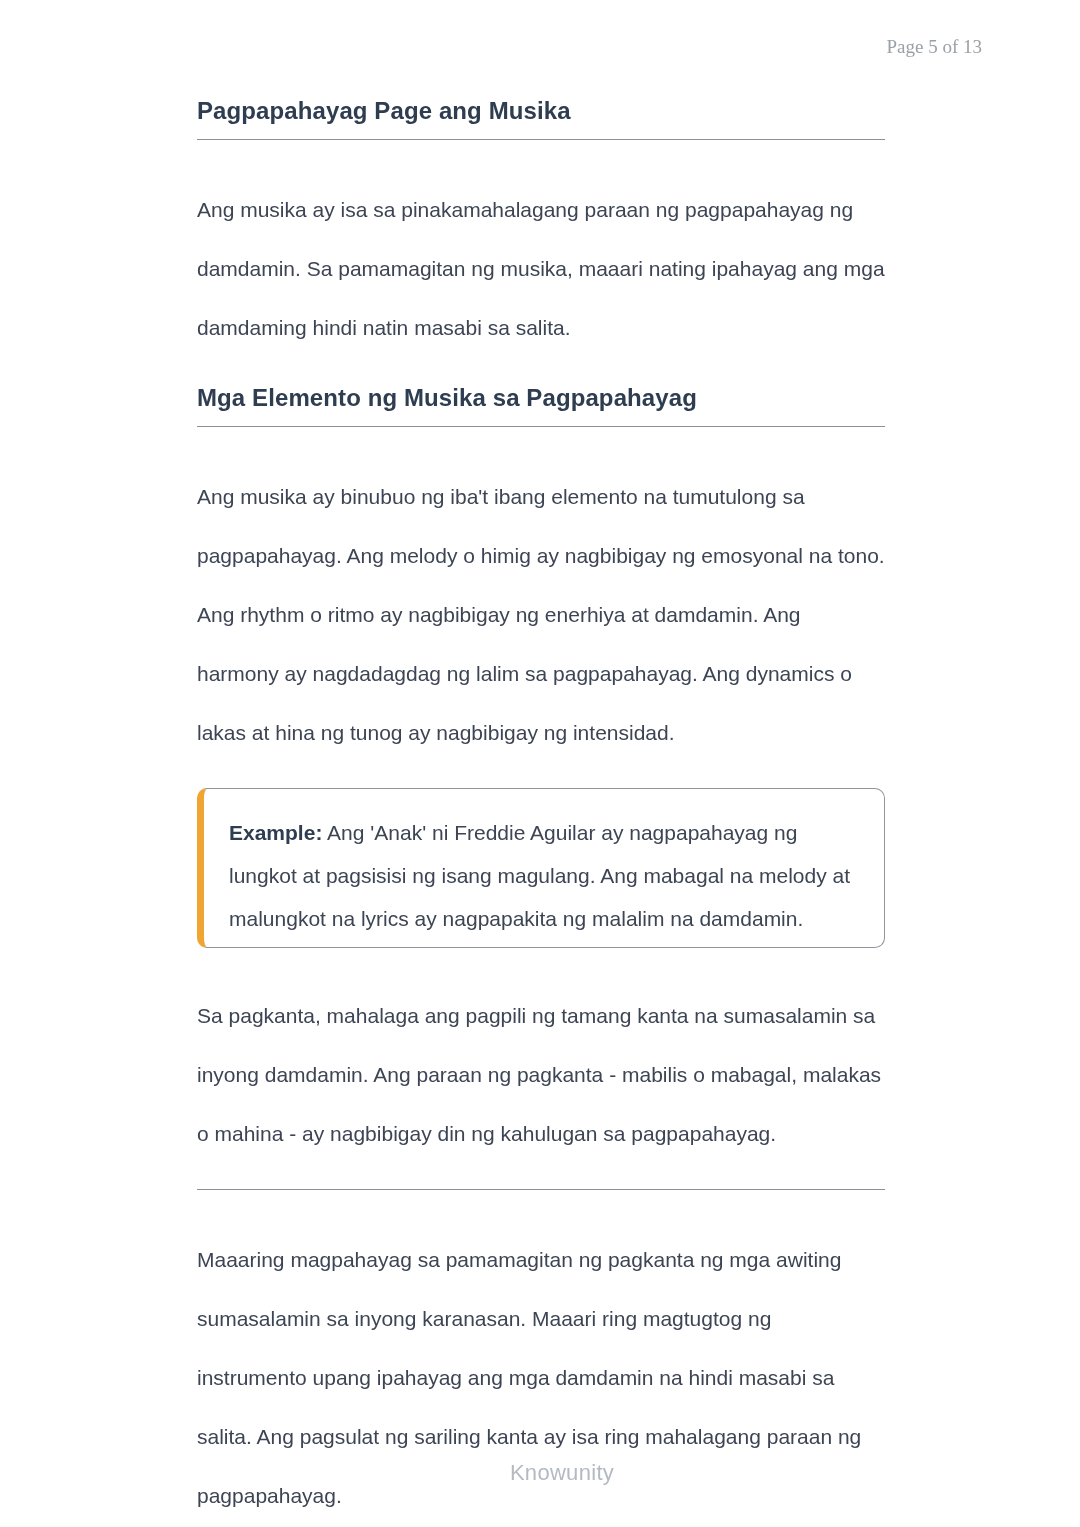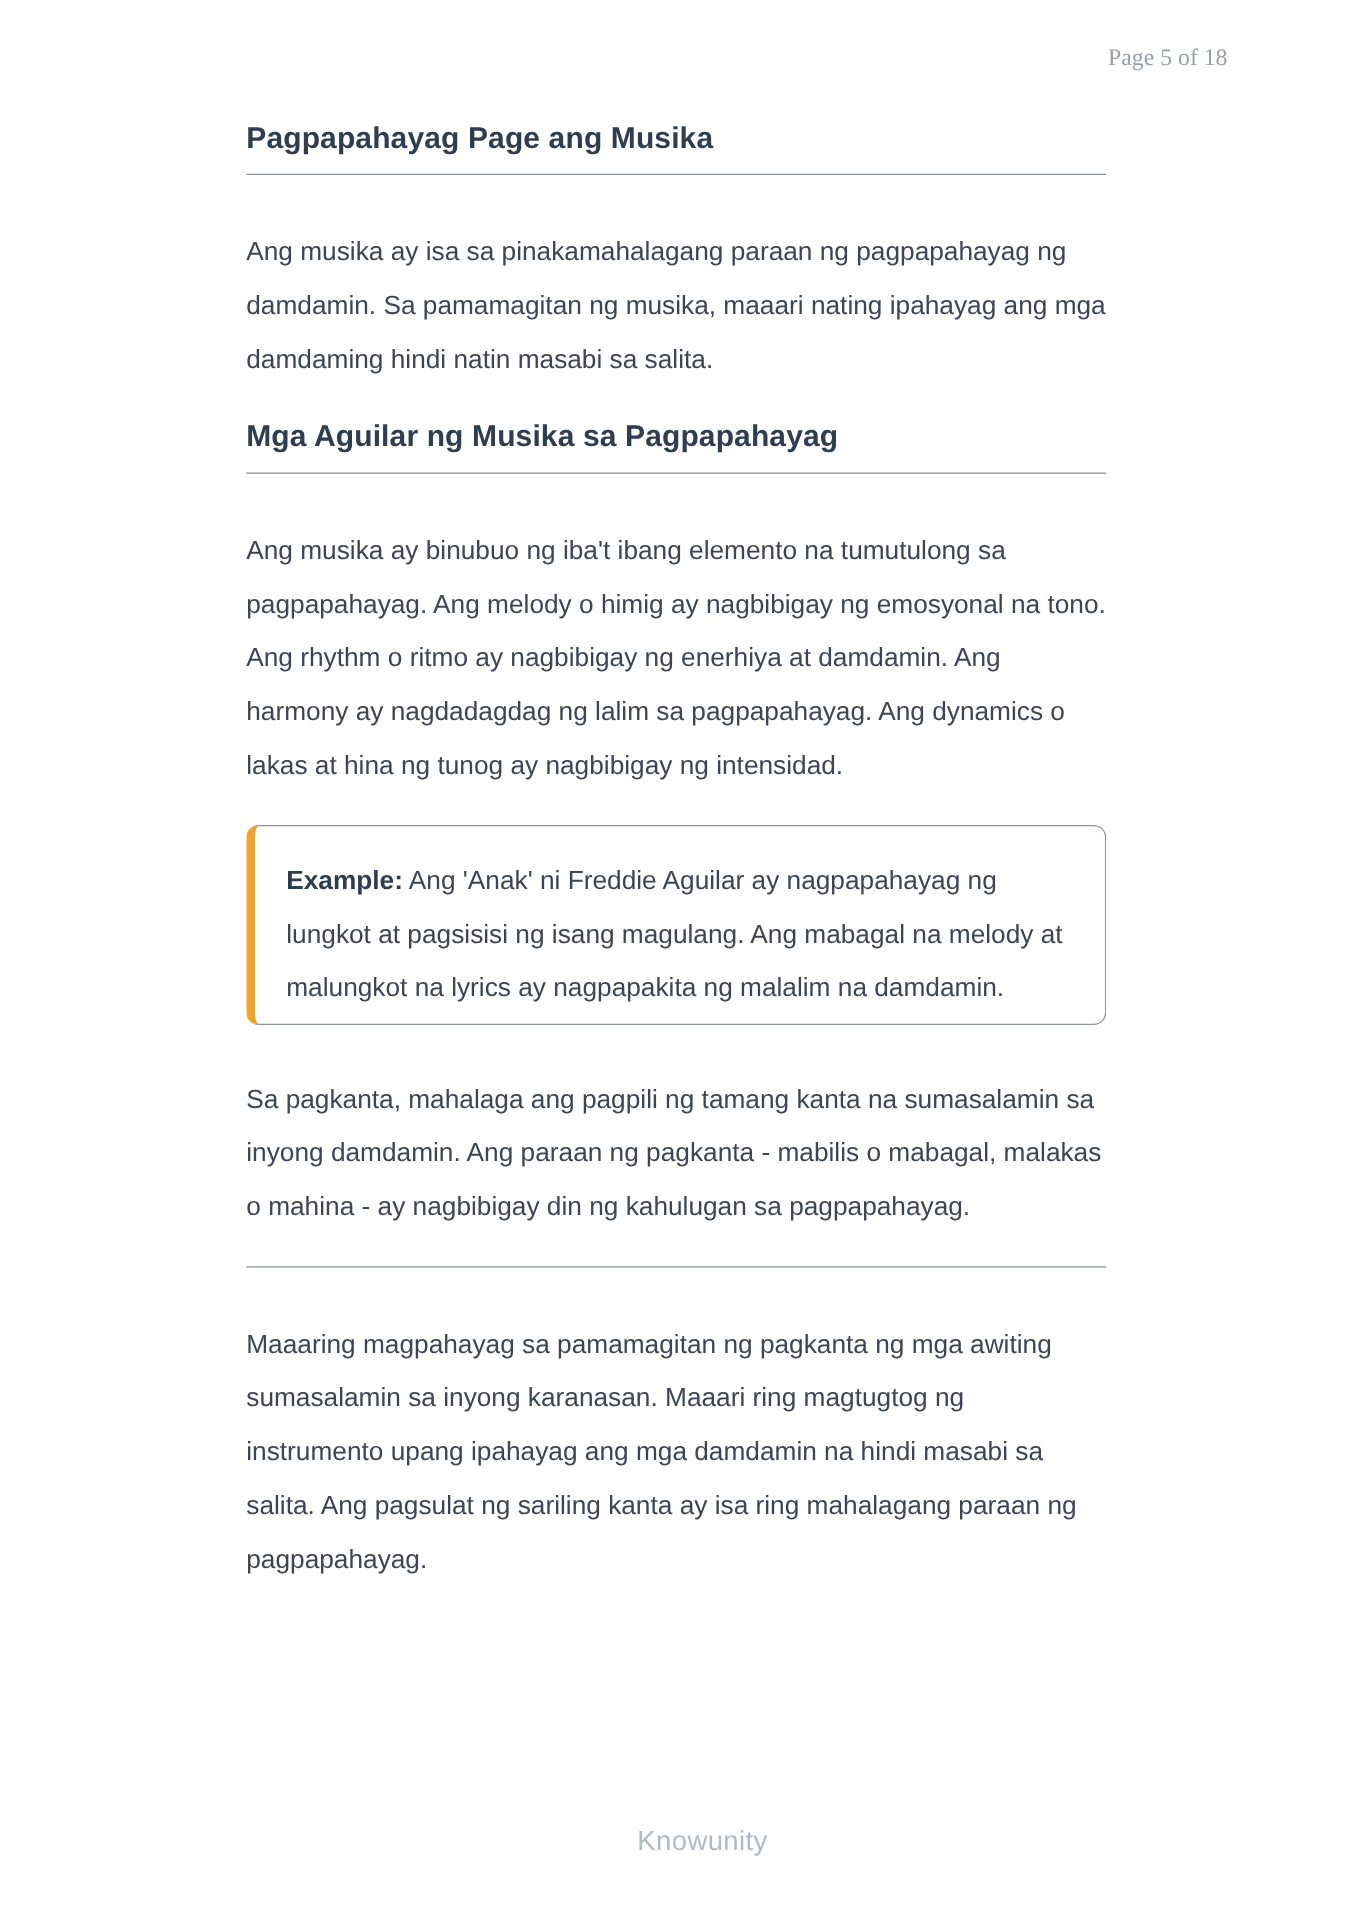--- a/index.html
+++ b/index.html
@@ -33,21 +33,21 @@
     margin: 0 0 13px 0;
     letter-spacing: 0.1px;
   }
   hr.rule {
     border: none;
     border-top: 1.5px solid #8b9198;
     margin: 0 0 40px 0;
   }
   p.body-text {
     font-size: 21px;
-    line-height: 43px;
+    line-height: 59px;
     color: #3d4555;
     margin: 0 0 26px 0;
   }
   .example-box {
     border: 1px solid #90959b;
     border-left: 7px solid #f0a431;
     border-radius: 10px;
     padding: 22px 28px 7px 25px;
     margin: 12px 0 38px 0;
   }
@@ -68,30 +68,30 @@
     text-align: center;
     font-size: 22px;
     color: #b3bac3;
     letter-spacing: 0.3px;
     padding-left: 44px;
   }
 </style>
 </head>
 <body>
 
-<div class="page-number">Page 5 of 18</div>
+<div class="page-number">Page 5 of 13</div>
 
 <div class="content">
 
   <h1>Pagpapahayag Page ang Musika</h1>
   <hr class="rule">
 
   <p class="body-text">Ang musika ay isa sa pinakamahalagang paraan ng pagpapahayag ng damdamin. Sa pamamagitan ng musika, maaari nating ipahayag ang mga damdaming hindi natin masabi sa salita.</p>
 
-  <h2>Mga Aguilar ng Musika sa Pagpapahayag</h2>
+  <h2>Mga Elemento ng Musika sa Pagpapahayag</h2>
   <hr class="rule">
 
   <p class="body-text">Ang musika ay binubuo ng iba't ibang elemento na tumutulong sa pagpapahayag. Ang melody o himig ay nagbibigay ng emosyonal na tono. Ang rhythm o ritmo ay nagbibigay ng enerhiya at damdamin. Ang harmony ay nagdadagdag ng lalim sa pagpapahayag. Ang dynamics o lakas at hina ng tunog ay nagbibigay ng intensidad.</p>
 
   <div class="example-box">
     <p><strong class="example-label">Example:</strong> <span>Ang 'Anak' ni Freddie Aguilar ay nagpapahayag ng lungkot at pagsisisi ng isang magulang. Ang mabagal na melody at malungkot na lyrics ay nagpapakita ng malalim na damdamin.</span></p>
   </div>
 
   <p class="body-text">Sa pagkanta, mahalaga ang pagpili ng tamang kanta na sumasalamin sa inyong damdamin. Ang paraan ng pagkanta - mabilis o mabagal, malakas o mahina - ay nagbibigay din ng kahulugan sa pagpapahayag.</p>
 

